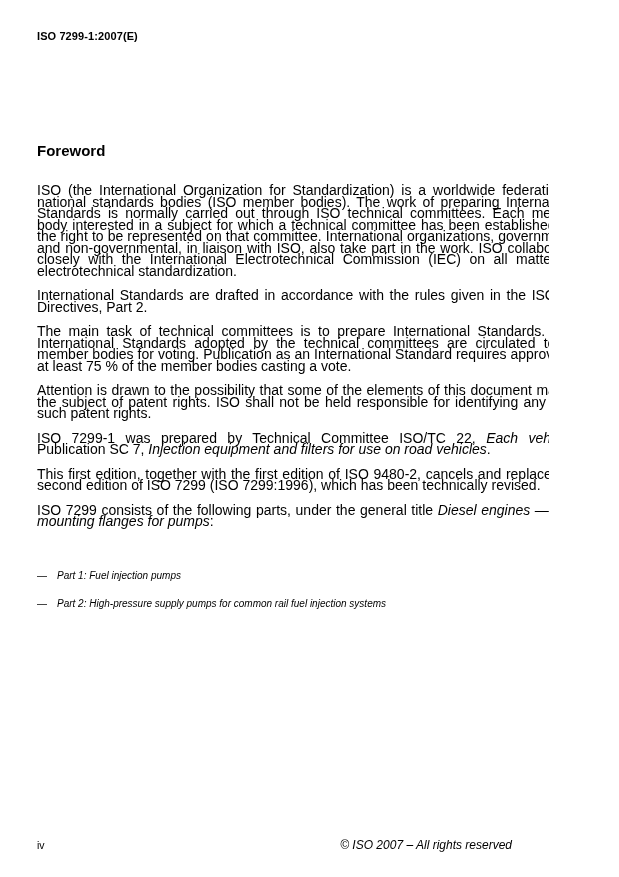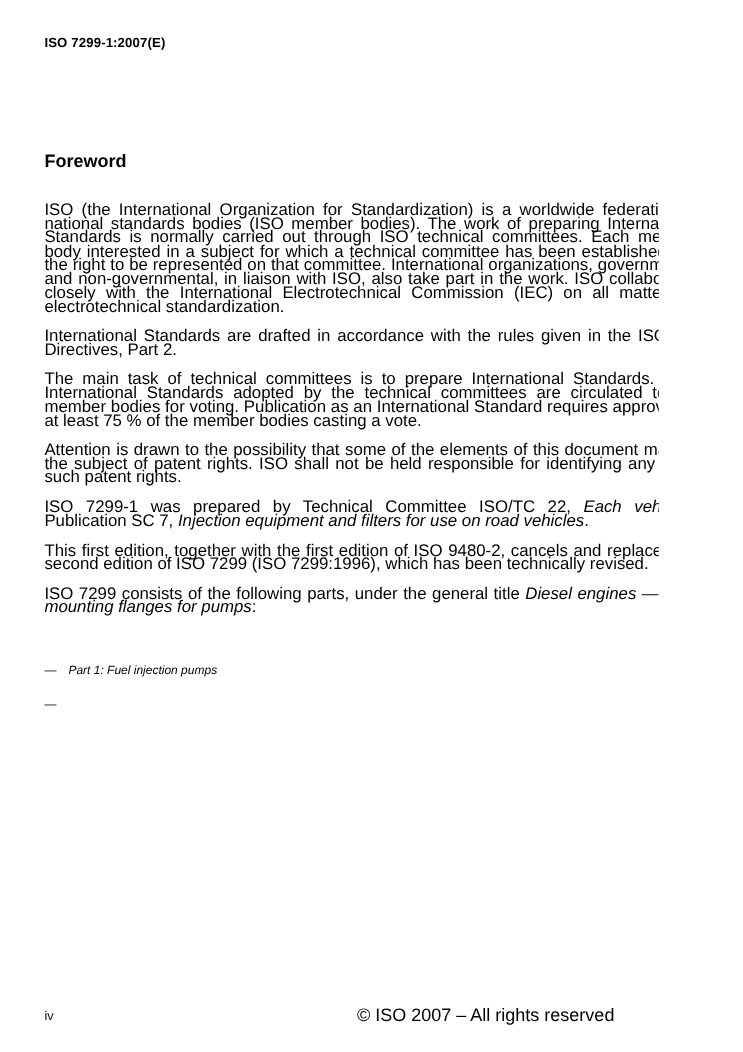--- a/index.html
+++ b/index.html
@@ -22,21 +22,21 @@
   .header {
     position: absolute;
     top: 30px;
     left: 37px;
     font-size: 11px;
     font-weight: bold;
     letter-spacing: 0.1px;
   }
   .content {
     position: absolute;
-    top: 126px;
+    top: 142px;
     left: 37px;
     width: 546px;
   }
   .section-title {
     font-size: 15px;
     font-weight: bold;
     margin: 0 0 26px 0;
     font-family: "Liberation Sans", sans-serif;
   }
   .body-para {
@@ -63,21 +63,21 @@
   .footer {
     position: absolute;
     left: 37px;
     right: 37px;
     top: 838px;
     display: flex;
     justify-content: space-between;
     align-items: center;
   }
   .footer-left { font-size: 10.5px; }
-  .footer-right { font-size: 15px; }
+  .footer-right { font-size: 12px; font-style: italic; }
 </style>
 </head>
 <body>
 
 <div class="page">
 
   <div class="header">ISO 7299-1:2007(E)</div>
 
   <div class="content">
 
@@ -97,20 +97,21 @@
 
     <p class="body-para"><span>ISO 7299 consists of the following parts, under the general title </span><span class="em">Diesel engines — End-mounting flanges for pumps</span><span>:</span></p>
 
     <div class="list">
       <div class="list-item">
         <span class="list-dash">—</span>
         <span class="list-text">Part 1: Fuel injection pumps</span>
       </div>
       <div class="list-item">
         <span class="list-dash">—</span>
+        <span class="list-text">Part 2: High-pressure supply pumps for common rail fuel injection systems</span>
       </div>
     </div>
 
   </div>
 
   <div class="footer">
     <span class="footer-left">iv</span>
     <span class="footer-right">© ISO 2007 – All rights reserved</span>
   </div>
 

